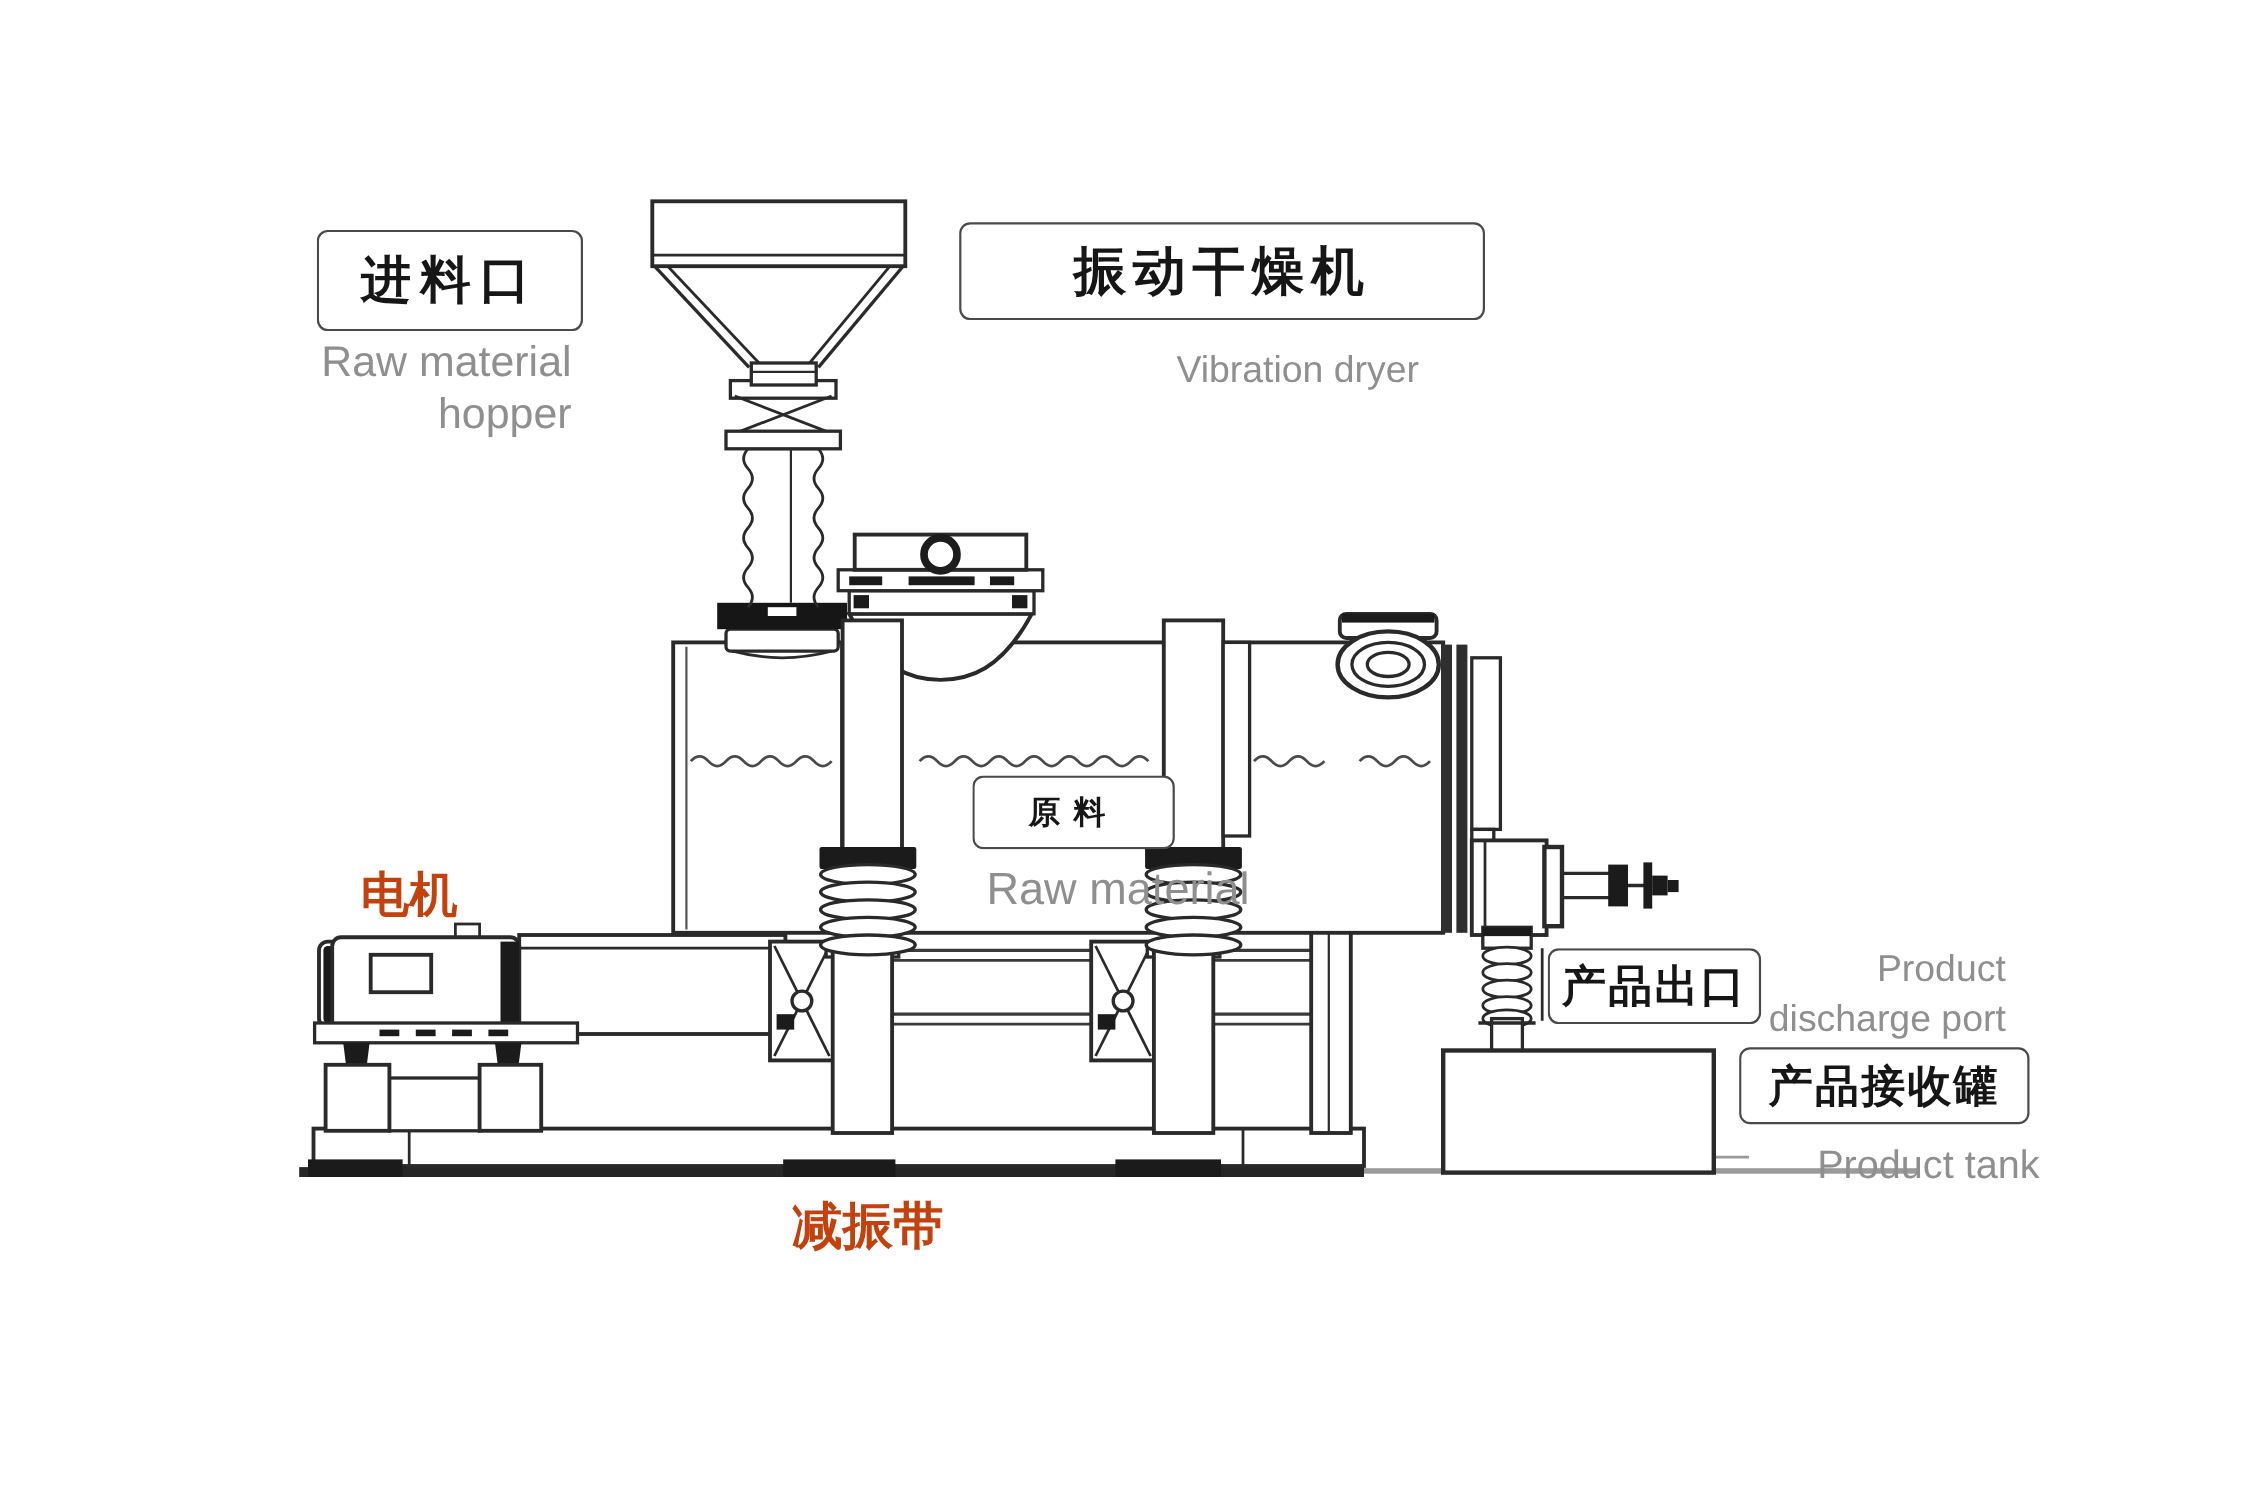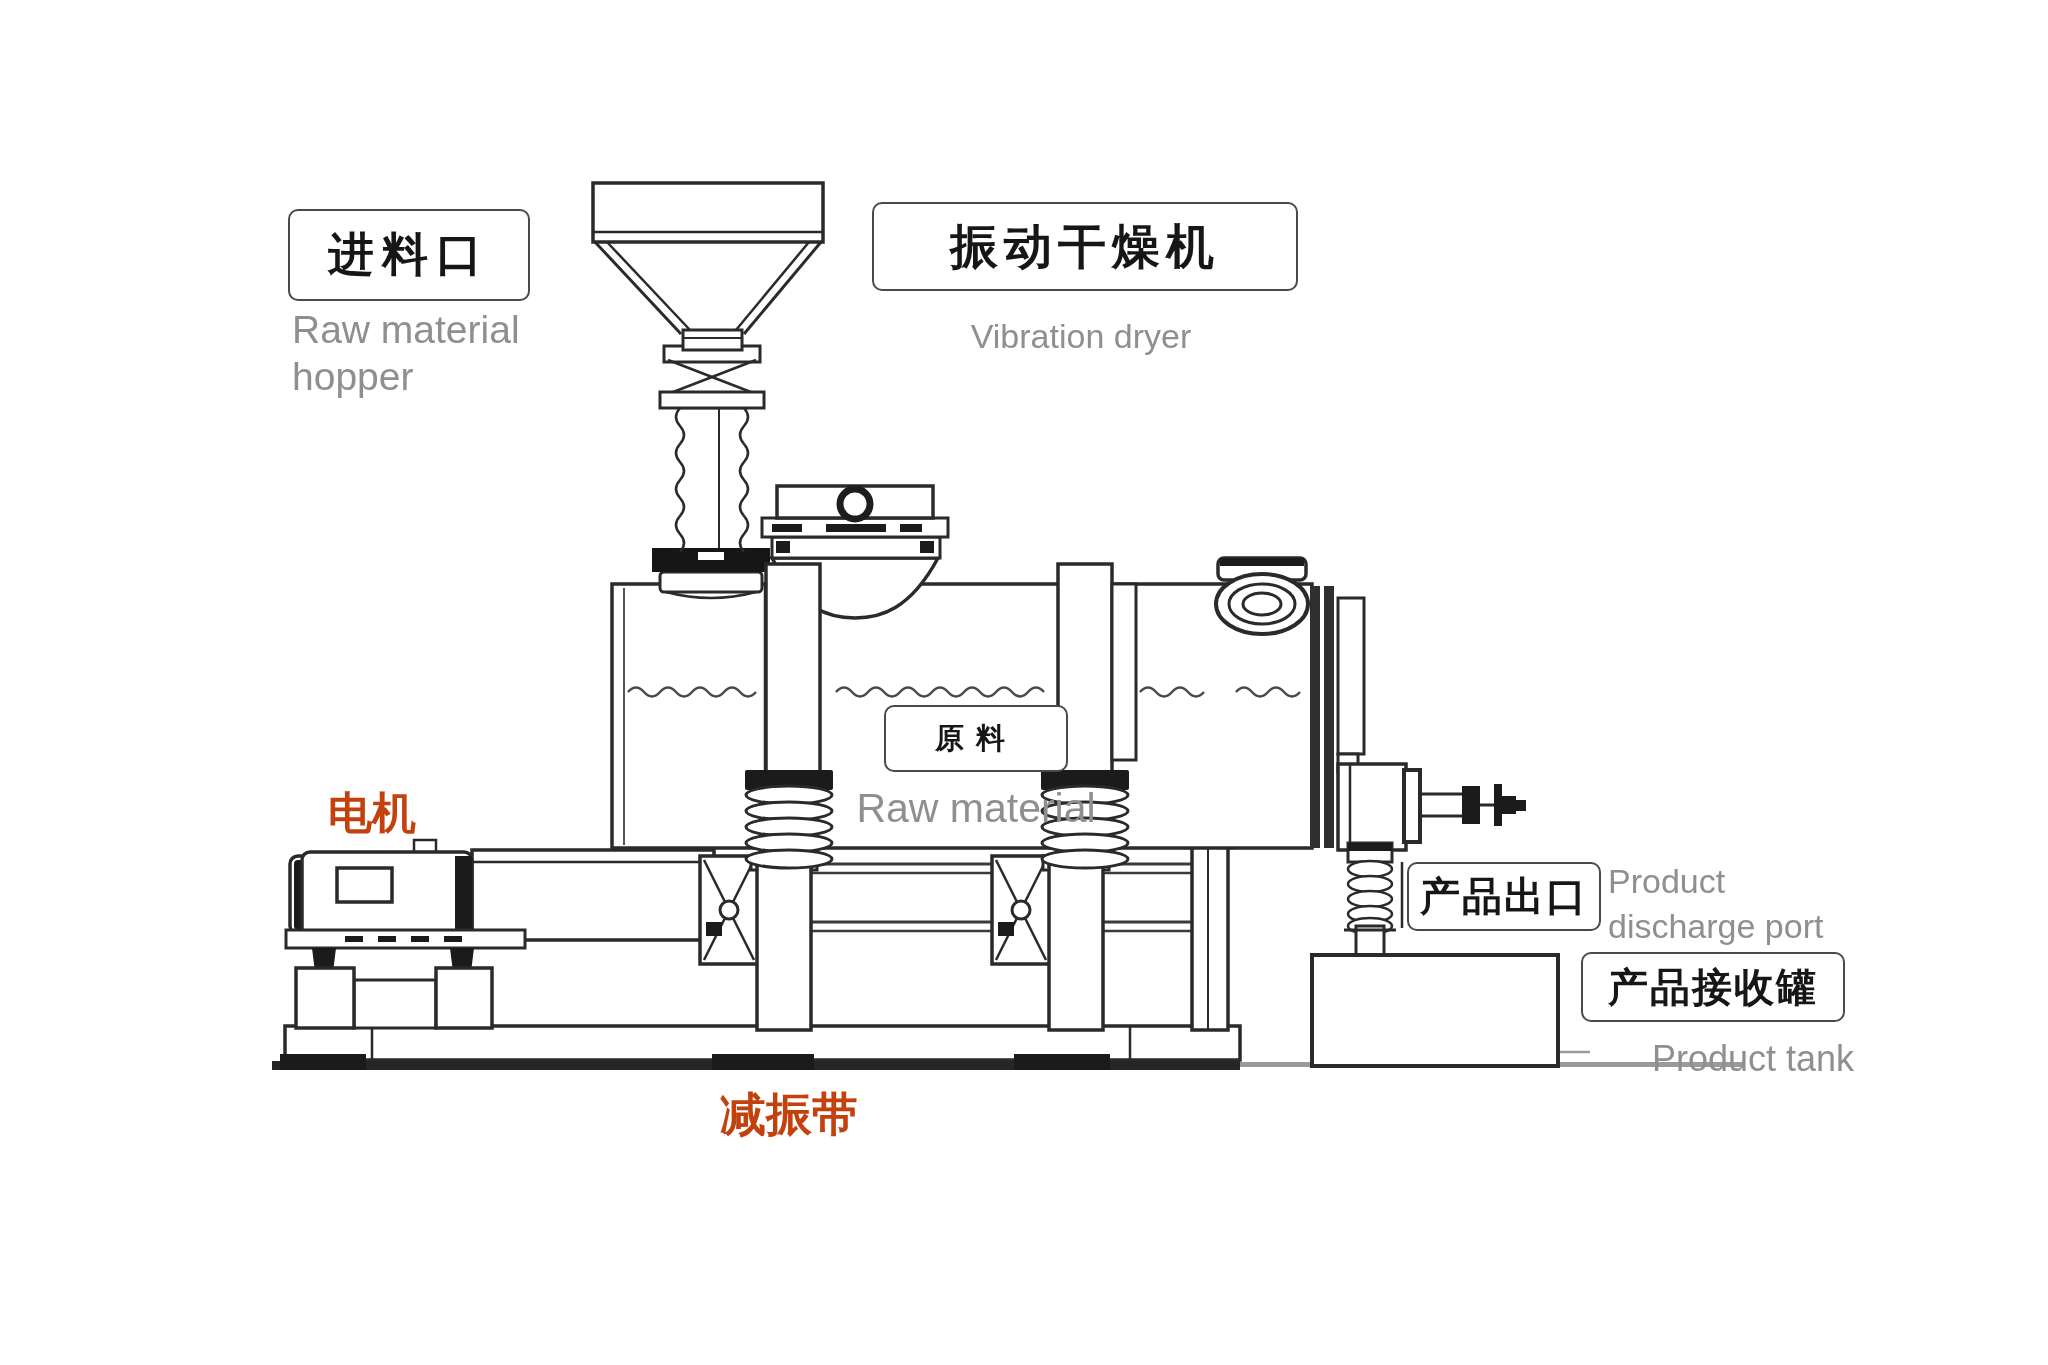--- a/index.html
+++ b/index.html
@@ -7,21 +7,21 @@
   #stage{position:absolute;left:0;top:0;width:2048px;height:1365px;background:#fff;overflow:hidden;}
   #lineart{position:absolute;left:0;top:0;}
   .soft{filter:blur(0.45px);}
   .zh-box{
     position:absolute;box-sizing:border-box;
     border:2.5px solid #4a4a4a;border-radius:10px;background:#fff;
     display:flex;align-items:center;justify-content:center;
     color:#161616;font-weight:600;white-space:nowrap;
   }
   .en-label{position:absolute;color:#8f8f8f;font-weight:500;white-space:nowrap;}
-  .en-label span{display:block;}
+  .en-label span{display:block;text-align:right;}
   .zh-plain{position:absolute;color:#c2410c;font-weight:700;white-space:nowrap;}
   .center{text-align:center;}
 </style>
 </head>
 <body>
 
 <div id="stage">
 
   <svg id="lineart" class="soft" width="2048" height="1365" viewBox="0 0 2048 1365" fill="none" stroke="#2a2a2a" stroke-width="3">
 
@@ -222,21 +222,21 @@
   <div class="soft">
 
     <div class="zh-box" style="left:288px;top:209px;width:242px;height:92px;font-size:46px;letter-spacing:8px;">
       <span>进料口</span>
     </div>
     <div class="en-label" style="left:292px;top:306px;font-size:39px;line-height:47px;">
       <span>Raw material</span>
       <span>hopper</span>
     </div>
 
-    <div class="zh-box" style="left:872px;top:202px;width:426px;height:89px;font-size:48px;letter-spacing:6px;">
+    <div class="zh-box" style="left:872px;top:202px;width:478px;height:89px;font-size:48px;letter-spacing:6px;">
       <span>振动干燥机</span>
     </div>
     <div class="en-label center" style="left:872px;top:317px;width:418px;font-size:34px;">
       <span>Vibration dryer</span>
     </div>
 
     <div class="zh-box" style="left:884px;top:705px;width:184px;height:67px;font-size:29px;letter-spacing:12px;">
       <span>原料</span>
     </div>
     <div class="en-label center" style="left:816px;top:785px;width:320px;font-size:41px;">

